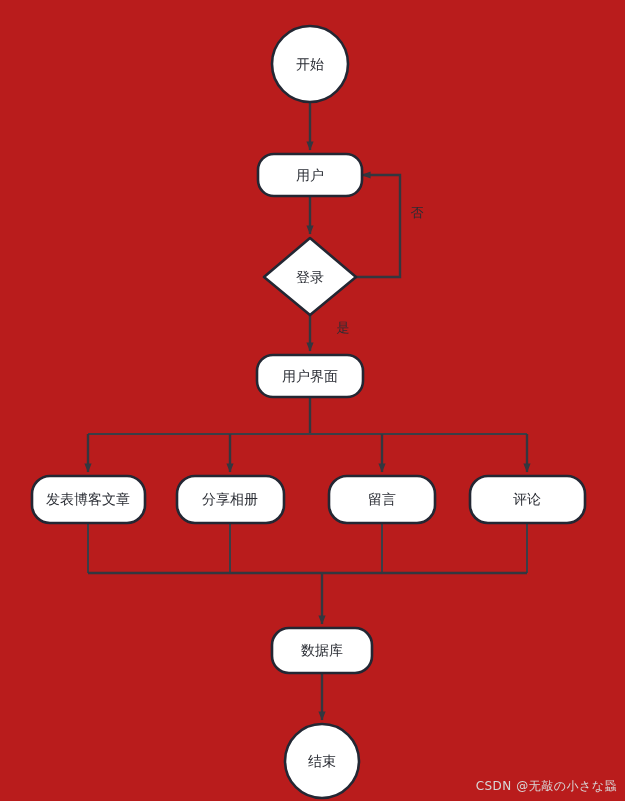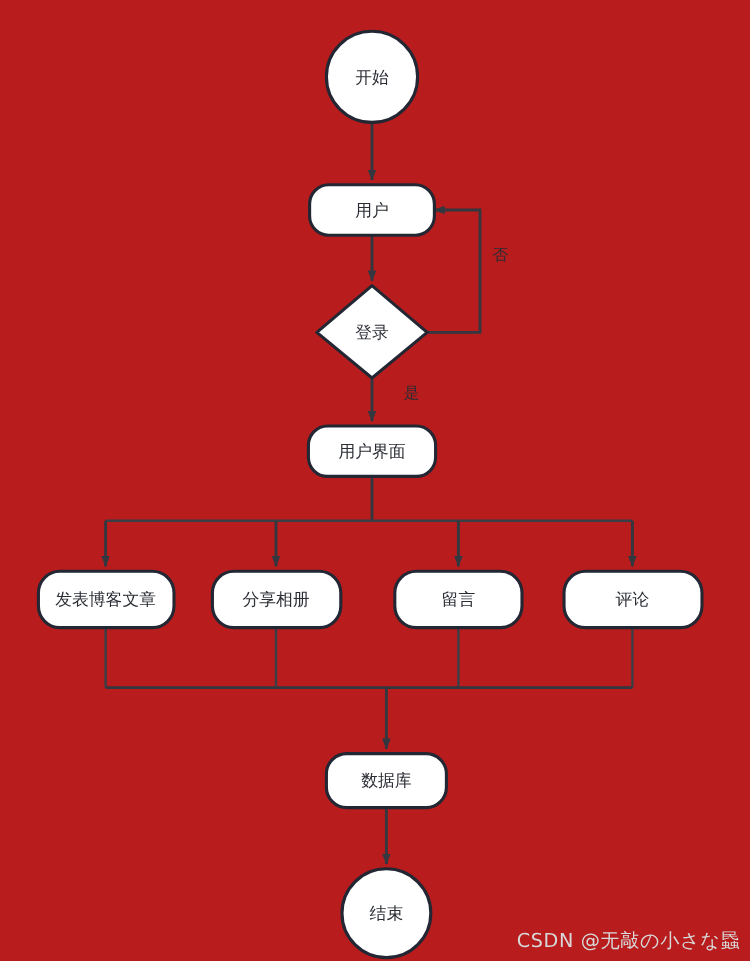--- a/index.html
+++ b/index.html
@@ -55,21 +55,21 @@
     font-size: 13px;
     text-anchor: middle;
     dominant-baseline: middle;
   }
   .watermark {
     position: absolute;
     right: 8px;
     bottom: 6px;
     color: #d8d8d8;
     font-family: "DejaVu Sans", "Liberation Sans", sans-serif;
-    font-size: 16px;
+    font-size: 12px;
     letter-spacing: 0.5px;
     white-space: nowrap;
     user-select: none;
   }
 </style>
 </head>
 <body>
 
 <div id="canvas">
 

